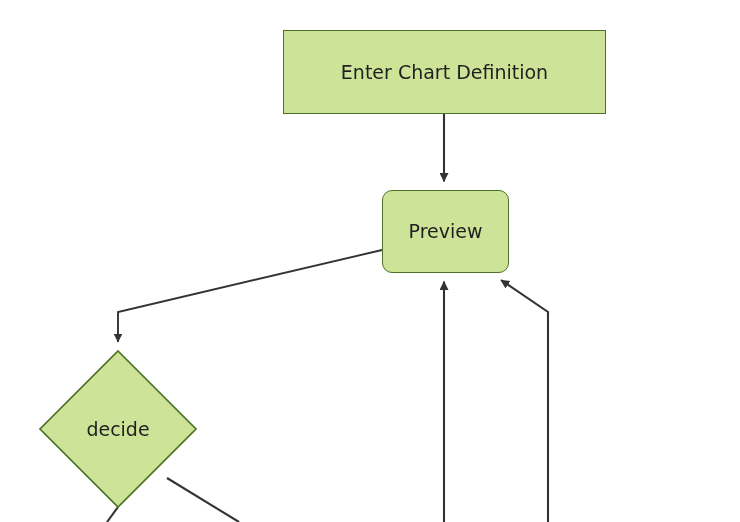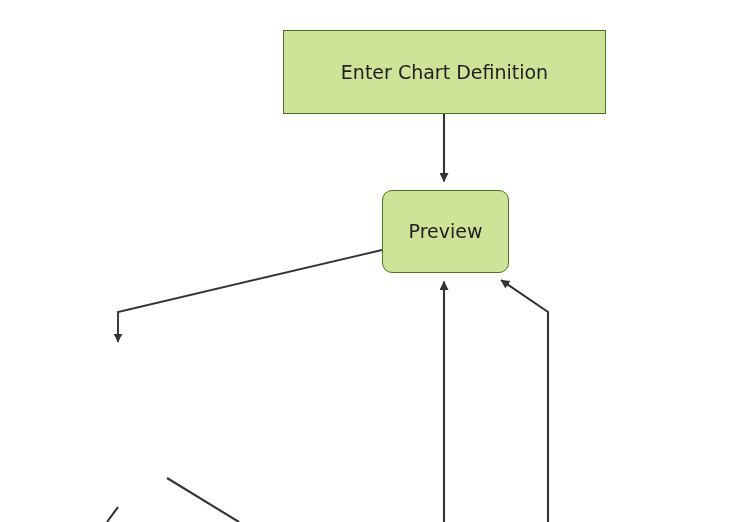--- a/index.html
+++ b/index.html
@@ -116,14 +116,20 @@
   </svg>
 
   <div class="node" id="node-enter-chart-definition">
     <span class="node-label">Enter Chart Definition</span>
   </div>
 
   <div class="node" id="node-preview">
     <span class="node-label">Preview</span>
   </div>
 
+  <div id="node-decide">
+    <svg width="160" height="160" viewBox="0 0 160 160" xmlns="http://www.w3.org/2000/svg">
+      <polygon points="80,2 158,80 80,158 2,80" fill="#cde498" stroke="#4c7226" stroke-width="1.7" stroke-linejoin="miter"></polygon>
+    </svg>
+    <span class="node-label">decide</span>
+  </div>
 
 </div>
 
 </body></html>

